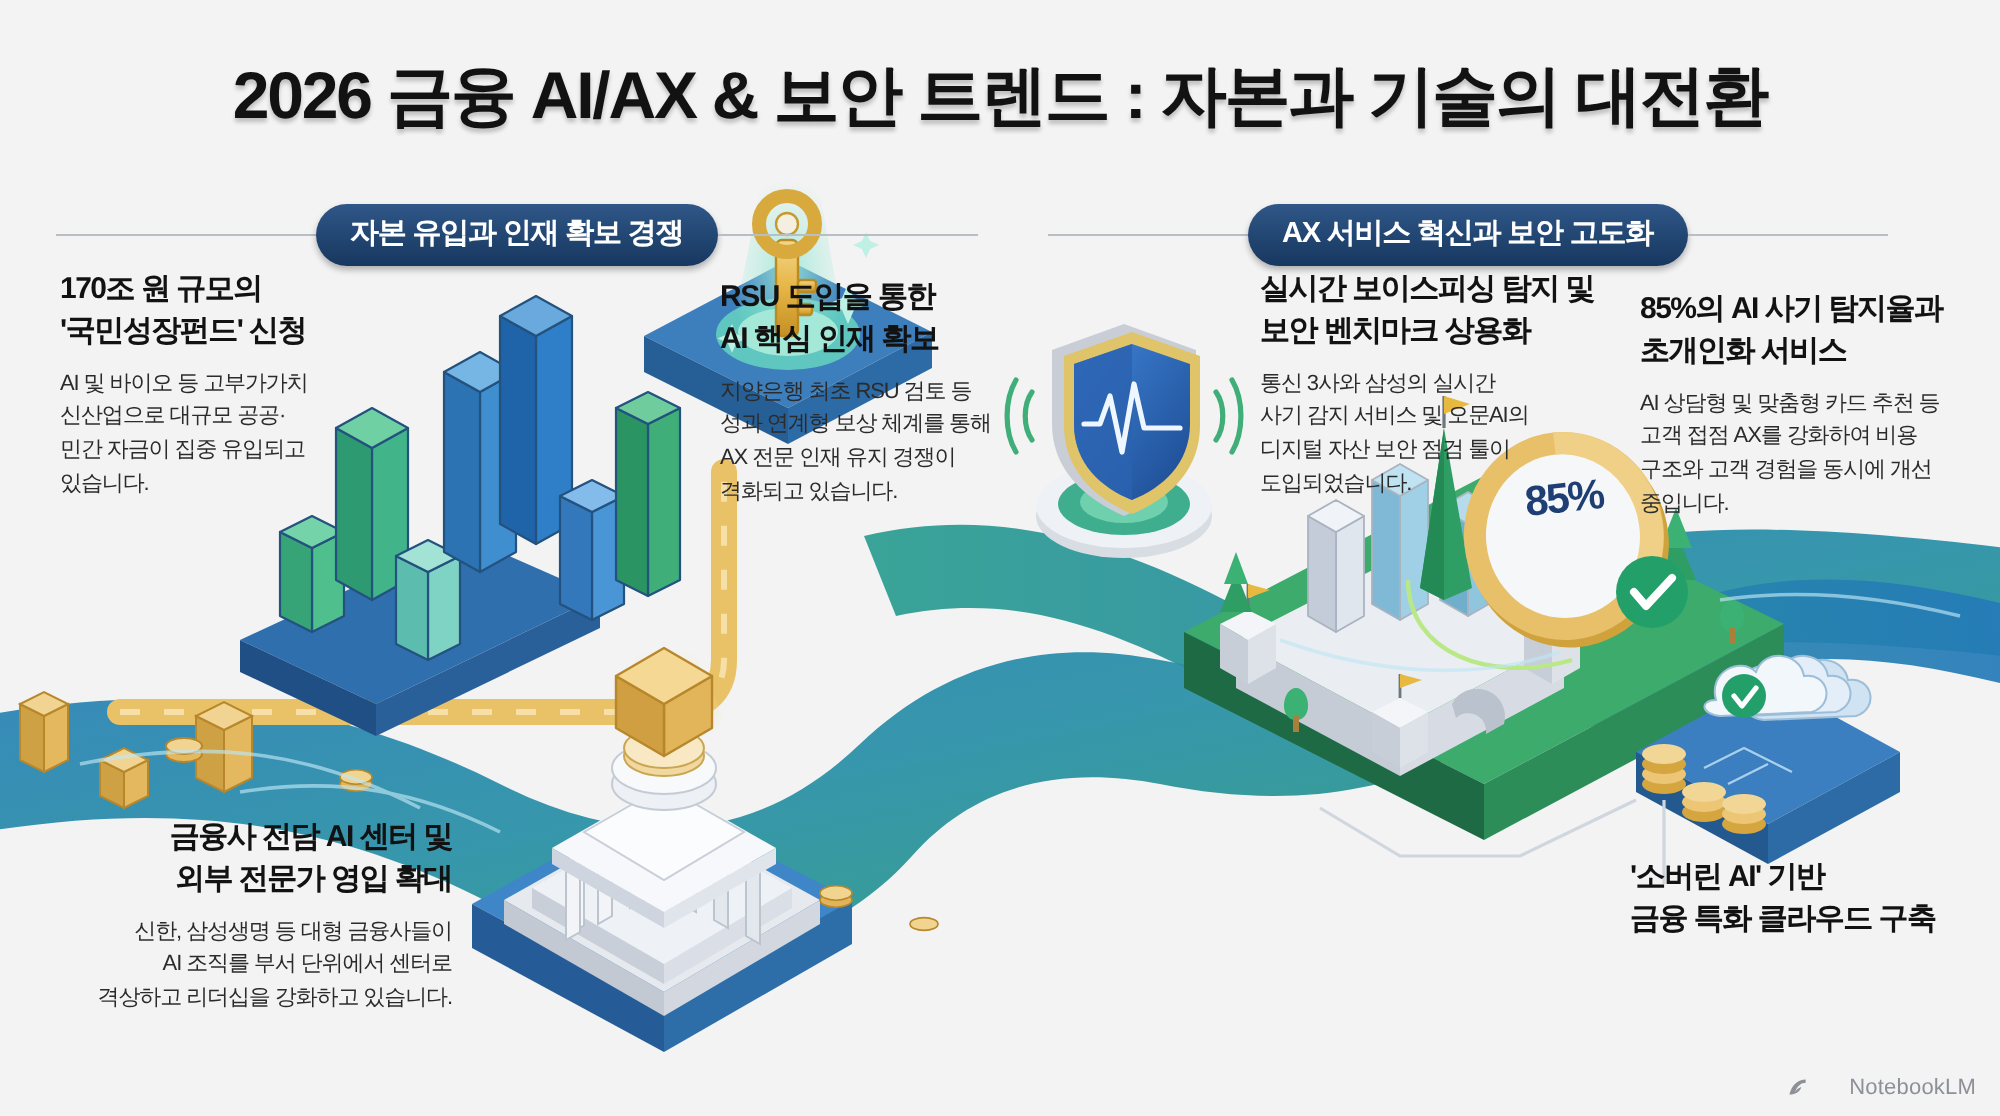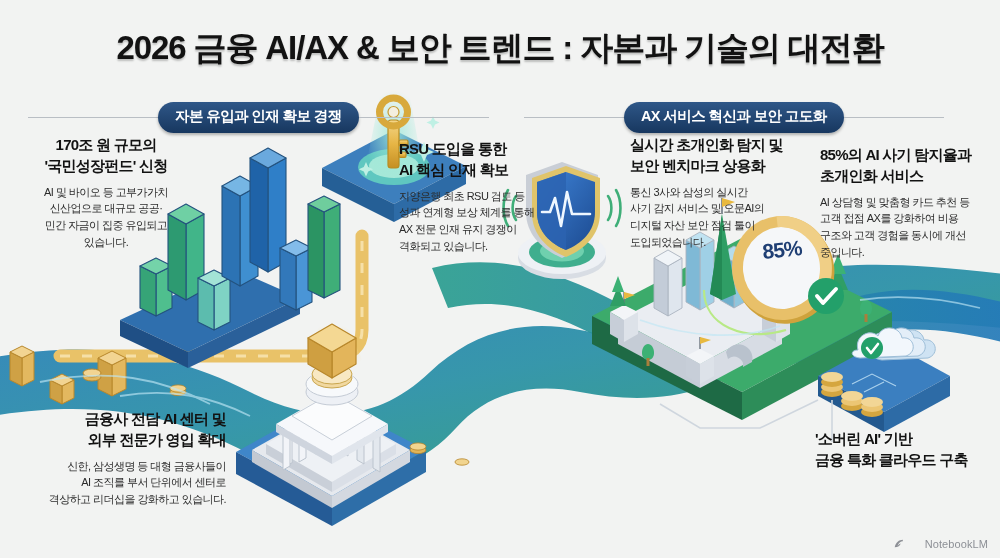--- a/index.html
+++ b/index.html
@@ -41,22 +41,22 @@
   .block{position:absolute;}
   .block h3{
     margin:0;font-size:15px;font-weight:bold;line-height:1.42;
     letter-spacing:-.75px;color:#121212;white-space:pre-line;
   }
   .block p{
     margin:7px 0 0;font-size:11px;line-height:1.52;
     letter-spacing:-.55px;color:#2b2b2b;white-space:pre-line;
   }
 
-  #blk-fund  {left:18px; top:134px; width:176px;text-align:center;}
-  #blk-rsu   {left:360px;top:138px; width:158px;margin-left:39px;}
+  #blk-fund  {left:30px; top:134px; width:176px;}
+  #blk-rsu   {left:360px;top:138px; width:158px;}
   #blk-voice {left:630px;top:134px; width:170px;}
   #blk-rate  {left:820px;top:144px; width:172px;}
   #blk-center{left:30px; top:408px; width:196px;text-align:right;}
   #blk-cloud {left:815px;top:428px; width:180px;}
 
   
   #art{position:absolute;left:0;top:0;width:1000px;height:558px;pointer-events:none;}
 
   
   .badge85{
@@ -478,21 +478,21 @@
   <div class="block" id="blk-rsu">
     <h3>RSU 도입을 통한
 AI 핵심 인재 확보</h3>
     <p>지양은행 최초 RSU 검토 등
 성과 연계형 보상 체계를 통해
 AX 전문 인재 유지 경쟁이
 격화되고 있습니다.</p>
   </div>
 
   <div class="block" id="blk-voice">
-    <h3>실시간 초개인화 탐지 및
+    <h3>실시간 보이스피싱 탐지 및
 보안 벤치마크 상용화</h3>
     <p>통신 3사와 삼성의 실시간
 사기 감지 서비스 및 오문AI의
 디지털 자산 보안 점검 툴이
 도입되었습니다.</p>
   </div>
 
   <div class="block" id="blk-rate">
     <h3>85%의 AI 사기 탐지율과
 초개인화 서비스</h3>

